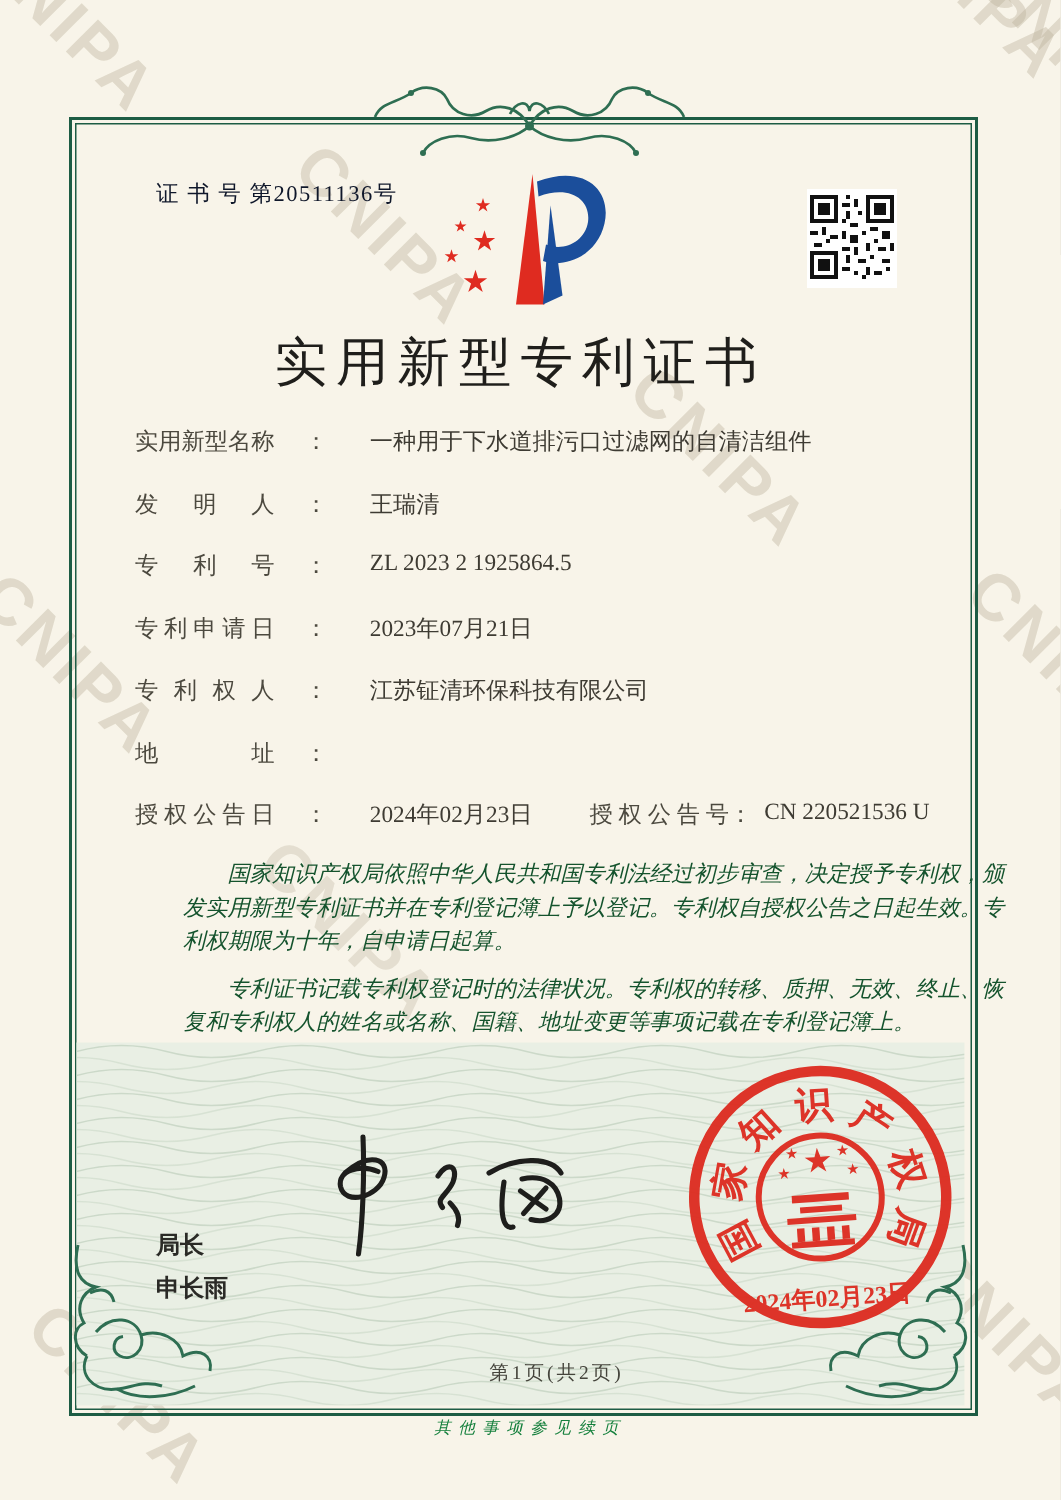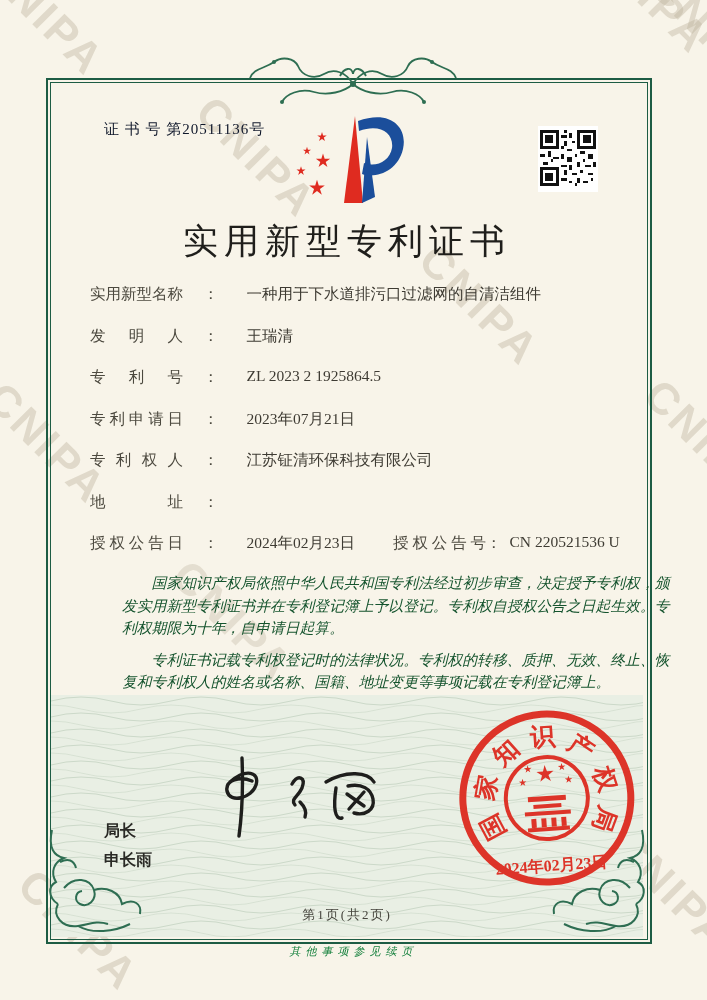--- a/index.html
+++ b/index.html
@@ -74,21 +74,21 @@
     position:absolute;left:104px;top:816px;z-index:7;
     font-family:"Liberation Sans","DejaVu Sans",sans-serif;
     font-weight:bold;font-size:16px;color:#2a2a26;line-height:29px;
   }
   .signature{position:absolute;left:196px;top:752px;z-index:7}
   .seal{position:absolute;left:450px;top:708px;z-index:8;transform:rotate(-4deg);opacity:.95}
   .seal text{font-family:"Liberation Serif","DejaVu Serif",serif;font-weight:bold;}
   
   .page-info{
     position:absolute;left:46px;top:906px;width:602px;z-index:7;
-    text-align:center;font-size:13px;letter-spacing:2px;color:#45443c;
+    text-align:center;font-size:13px;letter-spacing:2px;color:#45443c;padding-left:24px;
   }
   .cont-note{
     position:absolute;left:0;top:944px;width:707px;z-index:6;
     text-align:center;font-size:11px;letter-spacing:5px;color:#15803d;font-style:italic;
   }
 </style>
 </head>
 <body>
 
 <div class="page">

